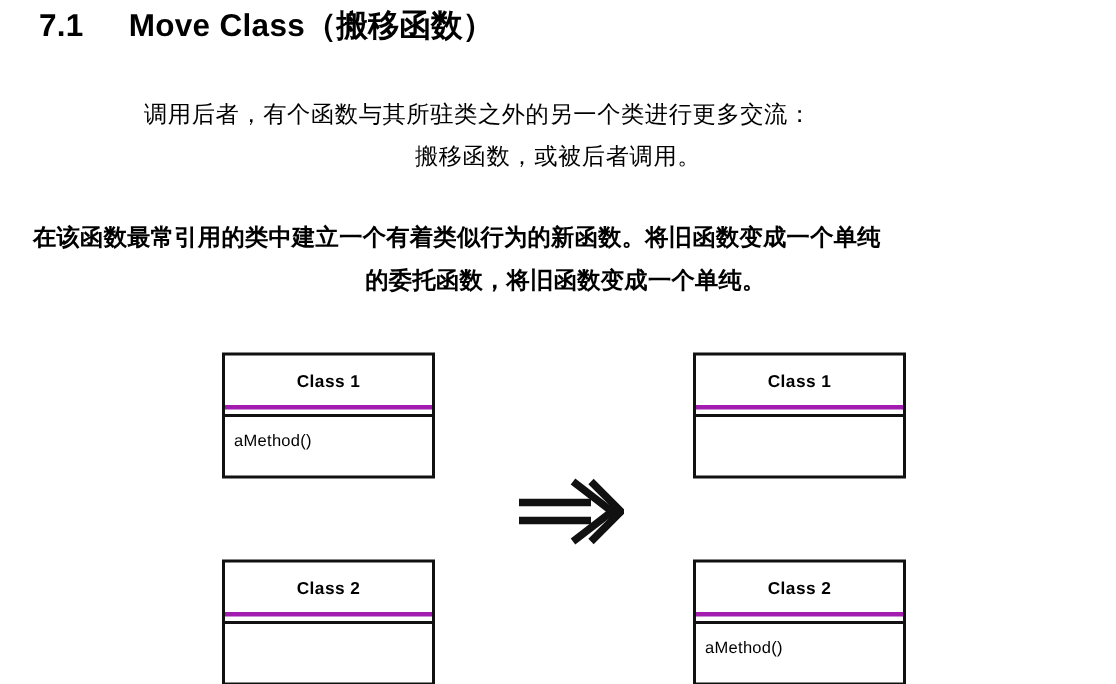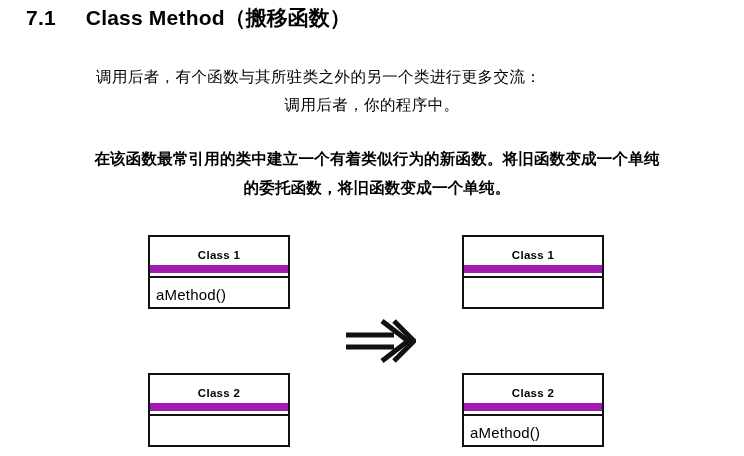--- a/index.html
+++ b/index.html
@@ -53,21 +53,21 @@
     left: 22px;
     top: 144px;
     width: 710px;
     font-family: "Liberation Sans", "DejaVu Sans", sans-serif;
     font-weight: bold;
     font-size: 15.5px;
     line-height: 29px;
     letter-spacing: 0.2px;
     text-align: center;
   }
-  .action .a-line-1 { display: block; text-align: center; }
+  .action .a-line-1 { display: block; text-align: left; }
   .action .a-line-2 { display: block; text-align: center; }
 
   
   .diagram {
     position: absolute;
     left: 0;
     top: 0;
     width: 744px;
     height: 456px;
   }
@@ -79,33 +79,33 @@
     box-sizing: border-box;
     font-family: "Liberation Sans", "DejaVu Sans", sans-serif;
   }
   .uml-header {
     height: 36px;
     line-height: 36px;
     text-align: center;
     font-size: 11.5px;
     font-weight: bold;
     letter-spacing: 0.3px;
-    border-bottom: 8px solid #a21caf;
+    border-bottom: 3px solid #a21caf;
     box-sizing: border-box;
   }
   .uml-strip {
     height: 5px;
     border-bottom: 2px solid #111111;
     box-sizing: border-box;
   }
   .uml-body {
-    height: 29px;
+    height: 39px;
     line-height: 33px;
     padding-left: 6px;
-    font-size: 15px;
+    font-size: 11px;
     letter-spacing: 0.2px;
     box-sizing: border-box;
     white-space: nowrap;
     overflow: hidden;
   }
   .uml-body.empty { color: transparent; }
 
   #box-left-top    { left: 148px; top: 235px; }
   #box-right-top   { left: 462px; top: 235px; }
   #box-left-bottom { left: 148px; top: 373px; }
@@ -120,26 +120,26 @@
     display: flex;
     align-items: center;
     justify-content: center;
   }
   .arrow-wrap svg { display: block; }
 </style>
 </head>
 <body>
 
 <div class="section-heading">
-  <span class="sec-num">7.1</span><span class="sec-en">Class Method</span><span class="sec-cn">（搬移函数）</span>
+  <span class="sec-num">7.1</span><span class="sec-en">Move Class</span><span class="sec-cn">（搬移函数）</span>
 </div>
 
 <div class="summary">
   <span class="line-1">调用后者，有个函数与其所驻类之外的另一个类进行更多交流：</span>
-  <span class="line-2">调用后者，你的程序中。</span>
+  <span class="line-2">搬移函数，或被后者调用。</span>
 </div>
 
 <div class="action">
   <span class="a-line-1">在该函数最常引用的类中建立一个有着类似行为的新函数。将旧函数变成一个单纯</span>
   <span class="a-line-2">的委托函数，将旧函数变成一个单纯。</span>
 </div>
 
 <div class="diagram">
 
   <div class="uml-box" id="box-left-top">

